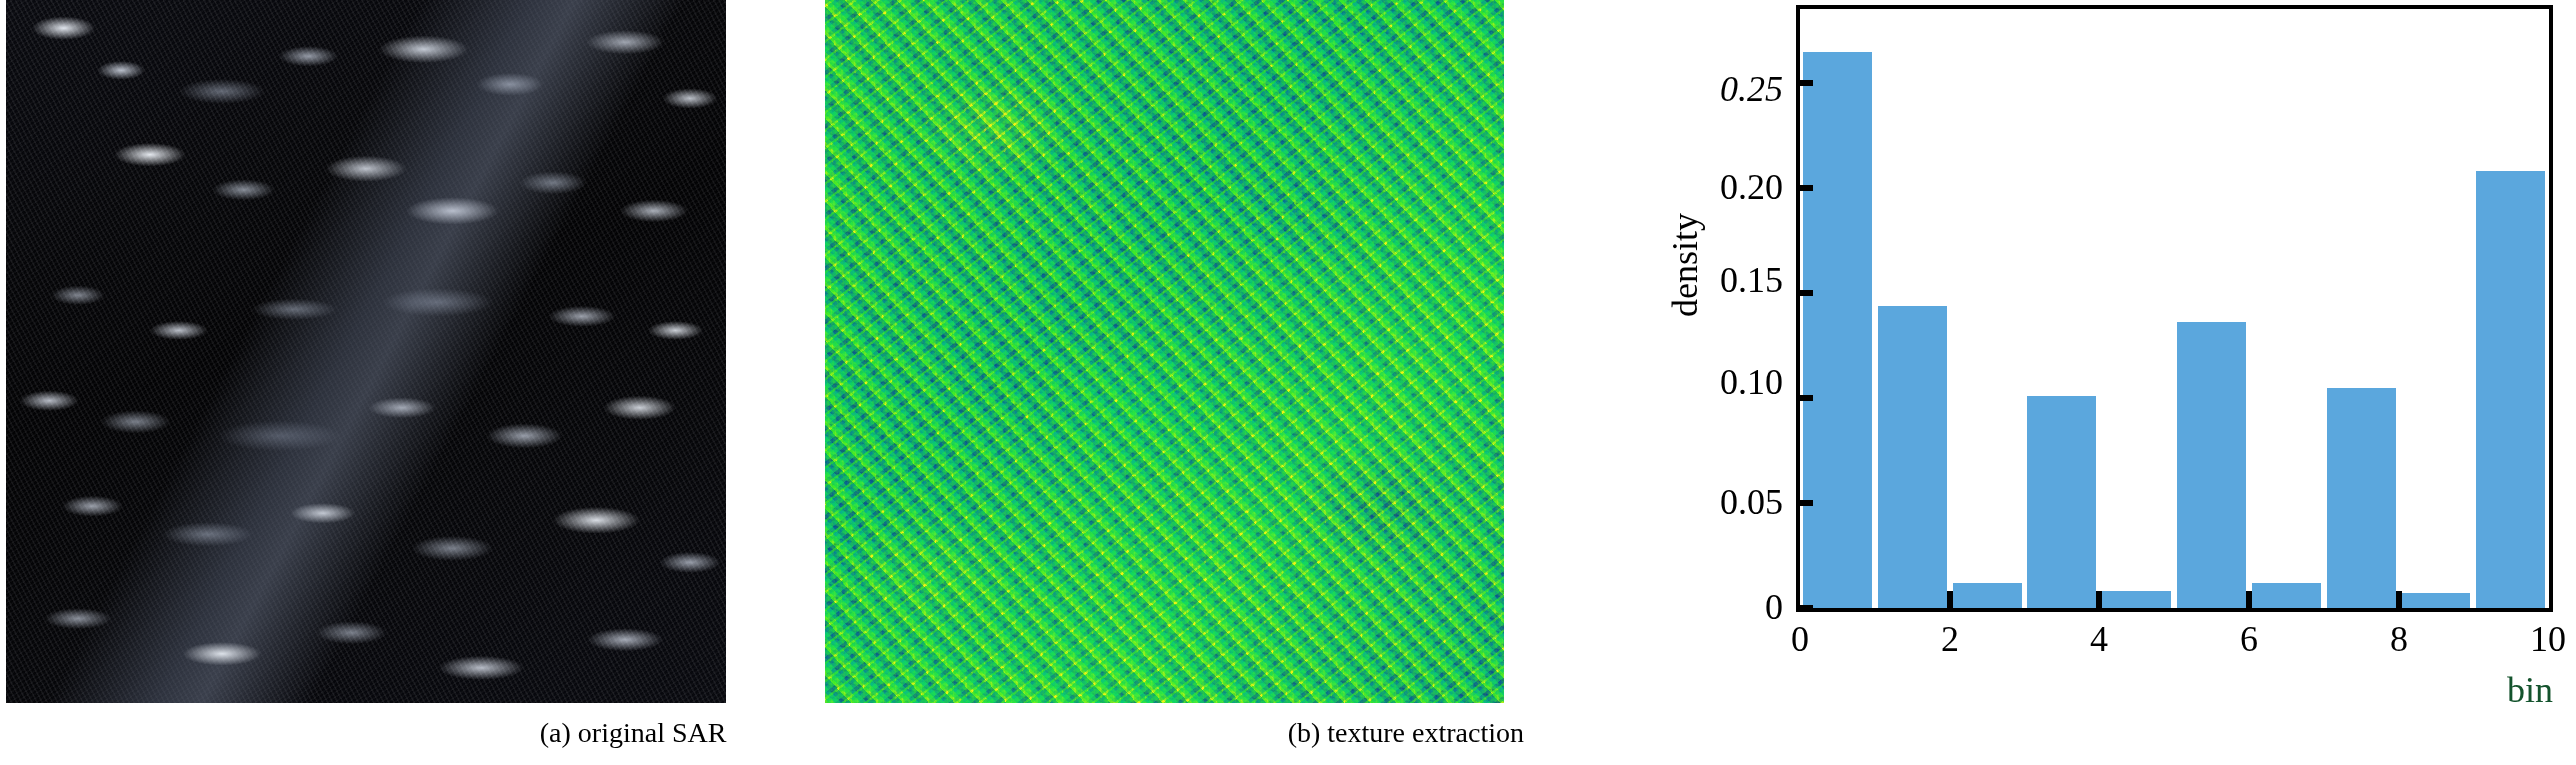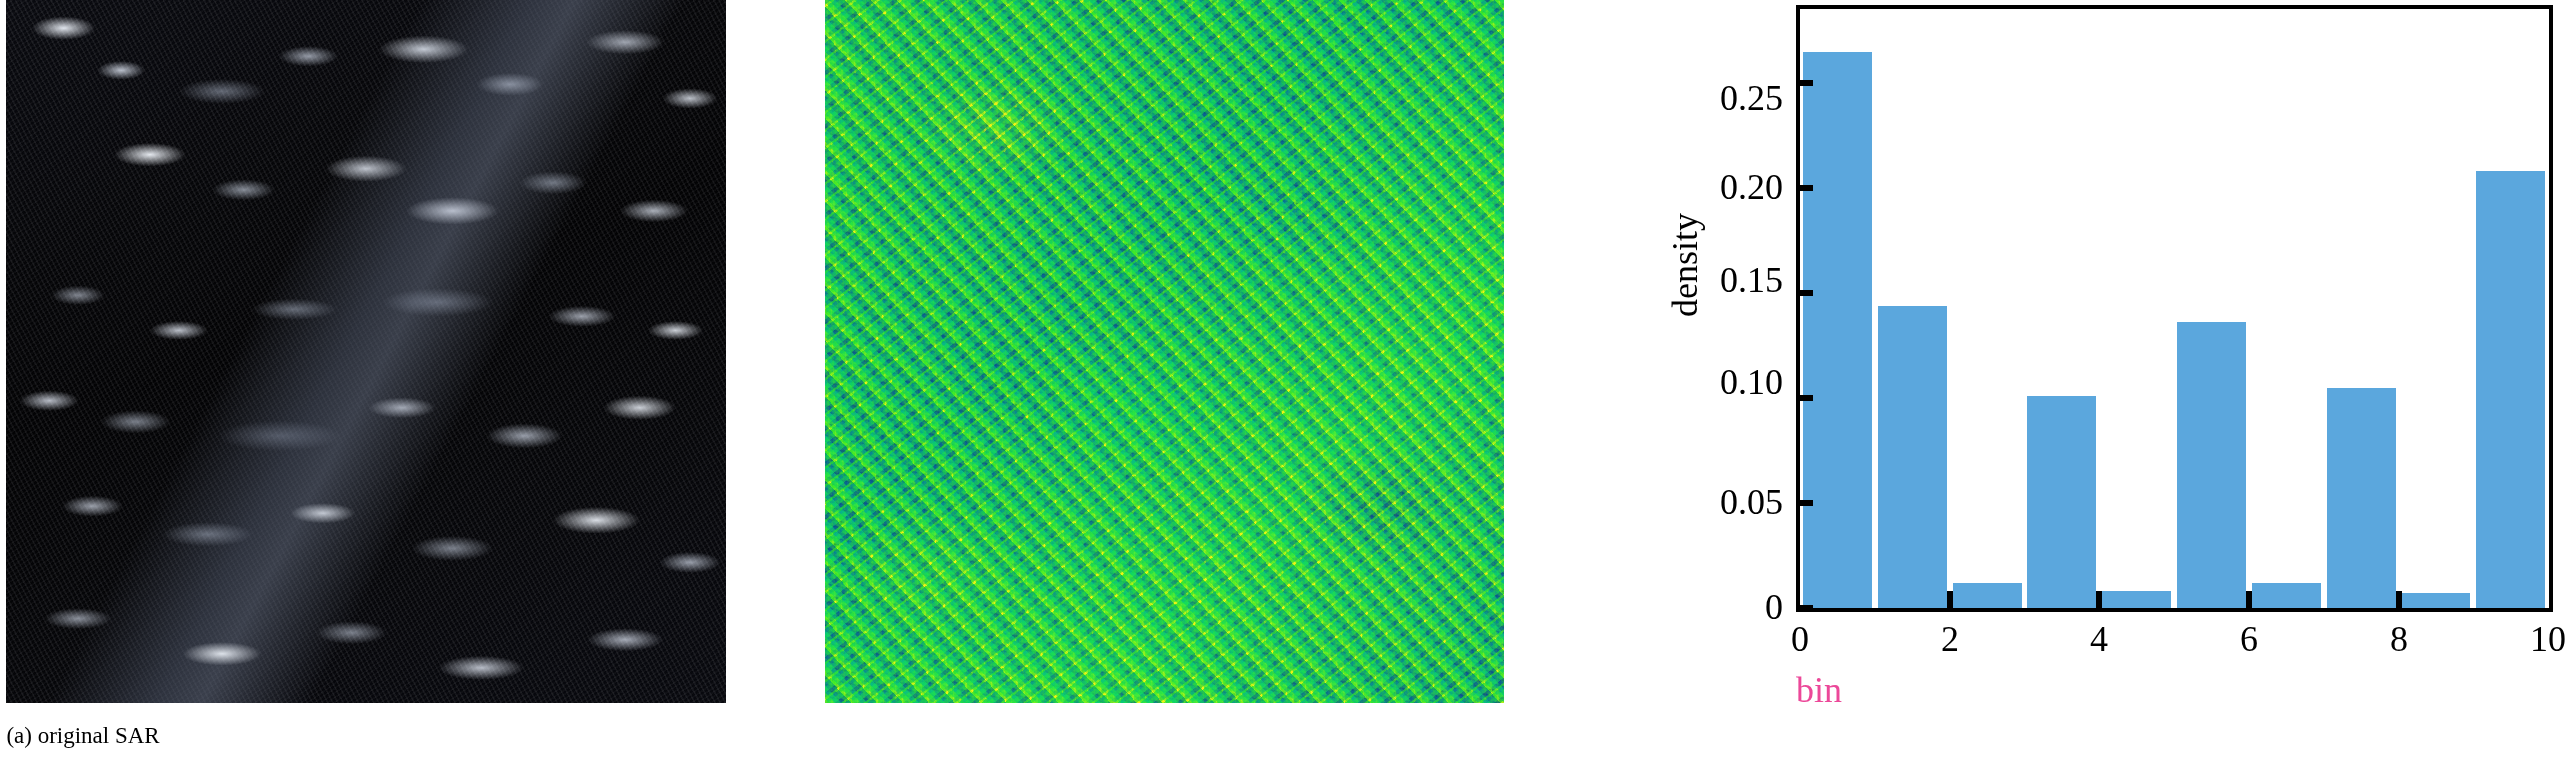--- a/index.html
+++ b/index.html
@@ -25,22 +25,22 @@
   .panel {
     position: absolute;
     top: 0;
     height: 765px;
   }
   .panel-caption {
     position: absolute;
     left: 0;
     right: 0;
     bottom: 18px;
-    text-align: left;
-    font-size: 23px;
+    text-align: right;
+    font-size: 28px;
     line-height: 1;
     color: #000000;
     font-family: "Liberation Serif", "DejaVu Serif", serif;
     white-space: nowrap;
   }
 
   
   #panel-a { left: 6.4px; width: 720px; }
   #sar-image {
     position: absolute;
@@ -224,24 +224,24 @@
     text-align: center;
     width: 90px;
     white-space: nowrap;
   }
 
   #xaxis-label {
     position: absolute;
     top: 672px;
     left: 180px;
     width: 757px;
-    text-align: left;
+    text-align: right;
     font-size: 36px;
     line-height: 1;
-    color: #ec4899;
+    color: #14532d;
   }
   #yaxis-label {
     position: absolute;
     left: -27px;
     top: 247px;
     width: 192px;
     text-align: center;
     font-size: 36px;
     line-height: 1;
     color: #000000;
@@ -253,20 +253,21 @@
 
 <div id="figure">
 
   <div class="panel" id="panel-a">
     <div id="sar-image"></div>
     <div class="panel-caption">(a) original SAR</div>
   </div>
 
   <div class="panel" id="panel-b">
     <div id="texture-image"></div>
+    <div class="panel-caption">(b) texture extraction</div>
   </div>
 
   <div class="panel" id="panel-c">
     <div id="chart">
 
       <div id="yaxis-label">density</div>
 
       <div id="plot-frame">
         <div id="bars-layer">
             <div class="bar" style="left: 3px; width: 69px; height: 556px; background: rgb(91, 167, 221);"></div>
@@ -289,21 +290,21 @@
           <div class="ytick" style="top: 290px;"></div>
           <div class="ytick" style="top: 185px;"></div>
           <div class="ytick" style="top: 80px;"></div>
         </div>
       <div id="ytick-labels">
           <div class="ytick-label" style="top: 589px;">0</div>
           <div class="ytick-label" style="top: 484px;">0.05</div>
           <div class="ytick-label" style="top: 364px;">0.10</div>
           <div class="ytick-label" style="top: 262px;">0.15</div>
           <div class="ytick-label" style="top: 169px;">0.20</div>
-          <div class="ytick-label" style="top: 80px;">0.25</div>
+          <div class="ytick-label" style="top: 71px; font-style: italic;">0.25</div>
         </div>
       <div id="xtick-marks">
           <div class="xtick" style="left: 331px; bottom: 95px;"></div>
           <div class="xtick" style="left: 480px; bottom: 95px;"></div>
           <div class="xtick" style="left: 630px; bottom: 95px;"></div>
           <div class="xtick" style="left: 780px; bottom: 95px;"></div>
         </div>
       <div id="xtick-labels">
           <div class="xtick-label" style="left: 139px;">0</div>
           <div class="xtick-label" style="left: 289px;">2</div>

